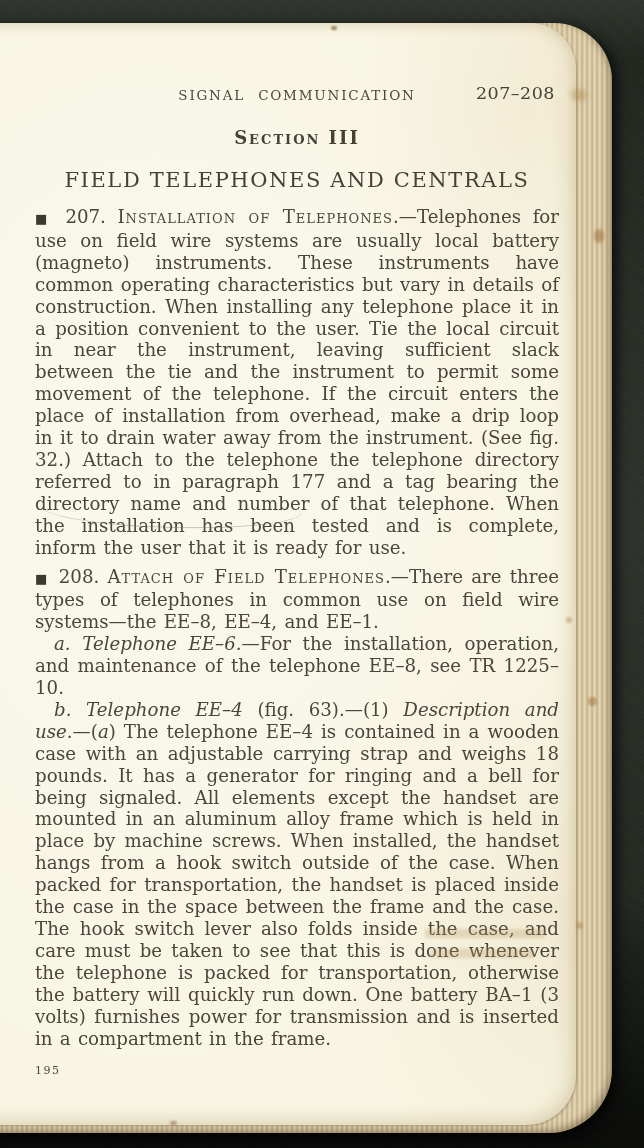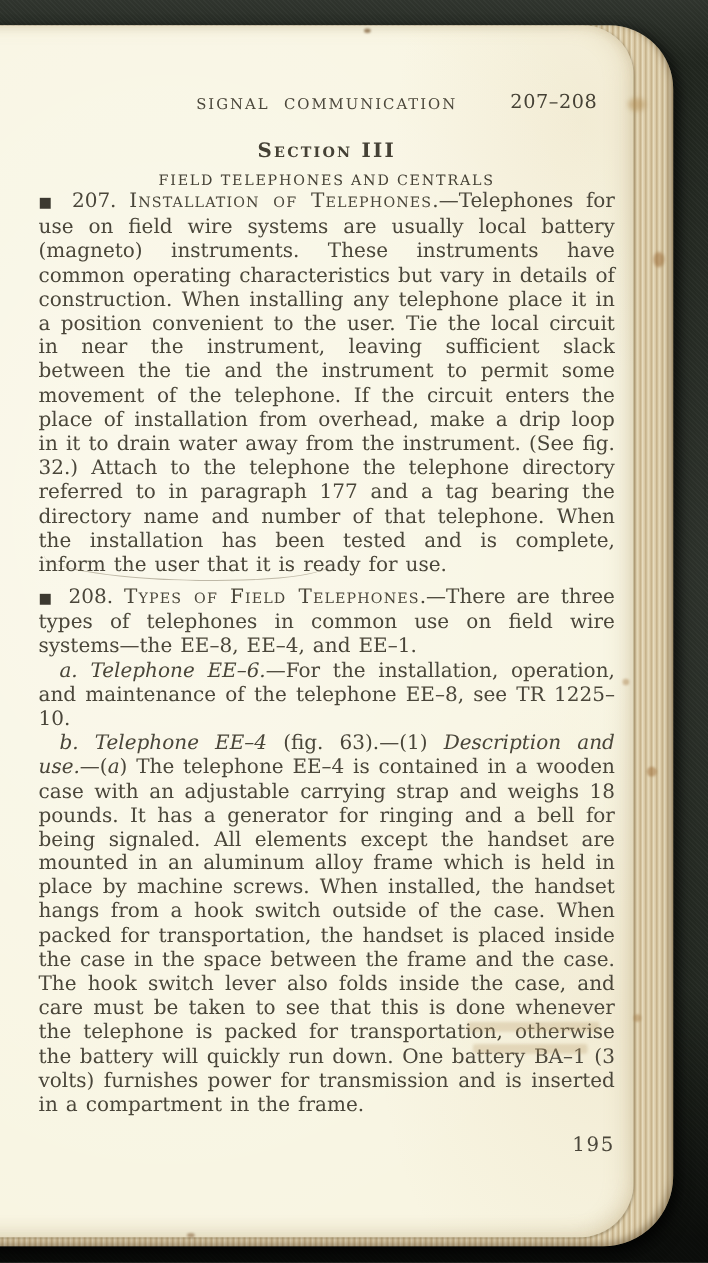--- a/index.html
+++ b/index.html
@@ -36,34 +36,34 @@
     z-index:1;
   }
 
   .content { position:absolute; left:61px; top:60px; width:524px; color:#474337; z-index:2; }
 
   .header-row { position:relative; height:24px; }
   .running-title {
     position:absolute; left:50%; top:4px; transform:translateX(-50%);
     font-size:13.5px; letter-spacing:1.8px; word-spacing:7px; white-space:nowrap; color:#4b473b;text-align:right;
   }
-  .para-range { position:absolute; right:16px; top:0; font-size:17.5px; letter-spacing:.5px; color:#454135; }
+  .para-range { position:absolute; right:4px; top:0; font-size:17.5px; letter-spacing:.5px; color:#454135; }
 
   .section-heading { margin:20px 0 0 0; text-align:center; font-variant:small-caps; font-size:18px; letter-spacing:2px; font-weight:bold; color:#454135; }
-  .doc-title { margin:9px 0 0 0; text-align:center; font-size:13px; letter-spacing:1.6px; font-weight:normal; white-space:nowrap; color:#454135; }
+  .doc-title { margin:20px 0 0 0; text-align:center; font-size:21px; letter-spacing:1.6px; font-weight:normal; white-space:nowrap; color:#454135; }
 
-  .paragraphs { margin-top:0; }
+  .paragraphs { margin-top:14px; }
   .para { margin:0; font-size:18.2px; line-height:21.9px; text-align:justify; word-spacing:1.5px; color:#4a463a; }
   .para.gap { margin-top:7px; }
   .para.indent { text-indent:19px; }
   .mk { font-size:13px; letter-spacing:2px; color:#3c3930; }
   .sc { font-variant:small-caps; letter-spacing:1px; }
   .it { font-style:italic; }
 
-  .page-number { margin:15px 0 0 0; text-align:right; font-size:18px; letter-spacing:1.5px; color:#4a463a; }
+  .page-number { margin:15px 0 0 0; text-align:left; font-size:11px; letter-spacing:1.5px; color:#4a463a; }
 
   
   .decor { position:absolute; left:0; top:0; width:638px; height:1110px; pointer-events:none; z-index:5; }
   .arc {
     position:absolute; left:66px; top:466px; width:262px; height:38px;
     border-bottom:1px solid rgba(125,115,92,.48); border-radius:50%;
     transform:rotate(1.5deg);
   }
   .bleed-line { position:absolute; background:rgba(185,155,105,.30); filter:blur(1.6px); border-radius:2px; }
   .b1 { left:451px; top:906px; width:120px; height:9px; }
@@ -87,21 +87,21 @@
       <div class="header-row">
         <span class="running-title">SIGNAL COMMUNICATION</span>
         <span class="para-range">207–208</span>
       </div>
 
       <h3 class="section-heading">Section III</h3>
       <h2 class="doc-title">FIELD TELEPHONES AND CENTRALS</h2>
 
       <div class="paragraphs">
           <p class="para"><span class="mk">■ </span><span class="rn">207. </span><span class="sc">Installation of Telephones</span><span class="rn">.—Telephones for use on field wire systems are usually local battery (magneto) instruments. These instruments have common operating characteristics but vary in details of construction. When installing any telephone place it in a position convenient to the user. Tie the local circuit in near the instrument, leaving sufficient slack between the tie and the instrument to permit some movement of the telephone. If the circuit enters the place of installation from overhead, make a drip loop in it to drain water away from the instrument. (See fig. 32.) Attach to the telephone the telephone directory referred to in paragraph 177 and a tag bearing the directory name and number of that telephone. When the installation has been tested and is complete, inform the user that it is ready for use.</span></p>
-          <p class="para gap"><span class="mk">■ </span><span class="rn">208. </span><span class="sc">Types of Field Telephones</span><span class="rn">.—There are three types of telephones in common use on field wire systems—the EE–8, EE–4, and EE–1.</span></p>
+          <p class="para gap"><span class="mk">■ </span><span class="rn">208. </span><span class="sc">Attach of Field Telephones</span><span class="rn">.—There are three types of telephones in common use on field wire systems—the EE–8, EE–4, and EE–1.</span></p>
           <p class="para indent"><span class="it">a. Telephone EE–6.</span><span class="rn">—For the installation, operation, and maintenance of the telephone EE–8, see TR 1225–10.</span></p>
           <p class="para indent"><span class="it">b. Telephone EE–4</span><span class="rn"> (fig. 63).—(1) </span><span class="it">Description and use.</span><span class="rn">—(</span><span class="it">a</span><span class="rn">) The telephone EE–4 is contained in a wooden case with an adjustable carrying strap and weighs 18 pounds. It has a generator for ringing and a bell for being signaled. All elements except the handset are mounted in an aluminum alloy frame which is held in place by machine screws. When installed, the handset hangs from a hook switch outside of the case. When packed for transportation, the handset is placed inside the case in the space between the frame and the case. The hook switch lever also folds inside the case, and care must be taken to see that this is done whenever the telephone is packed for transportation, otherwise the battery will quickly run down. One battery BA–1 (3 volts) furnishes power for transmission and is inserted in a compartment in the frame.</span></p>
         </div>
 
       <div class="page-number">195</div>
 
     </div>
   </div>
 
   <div class="decor">

